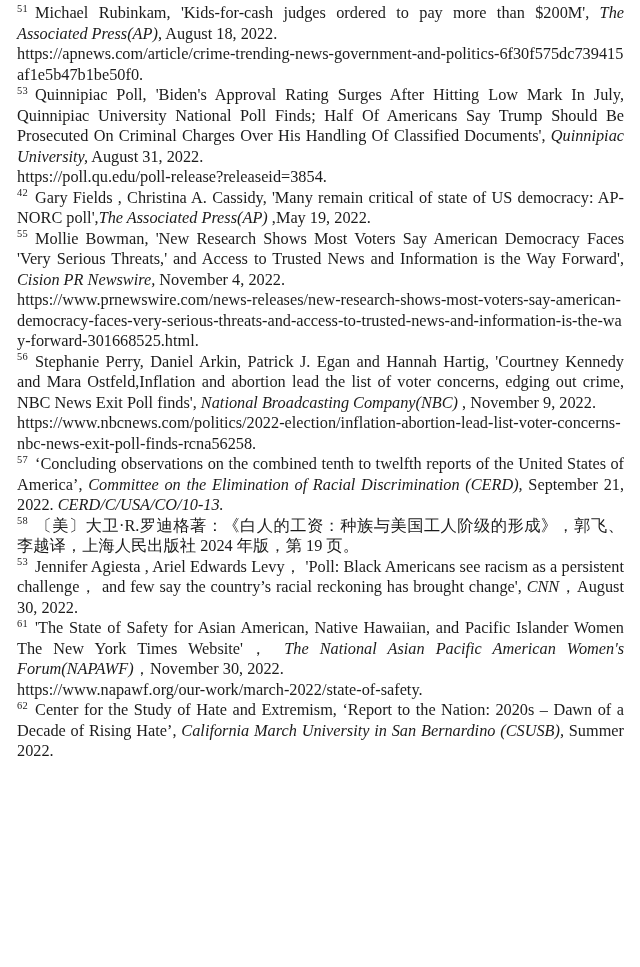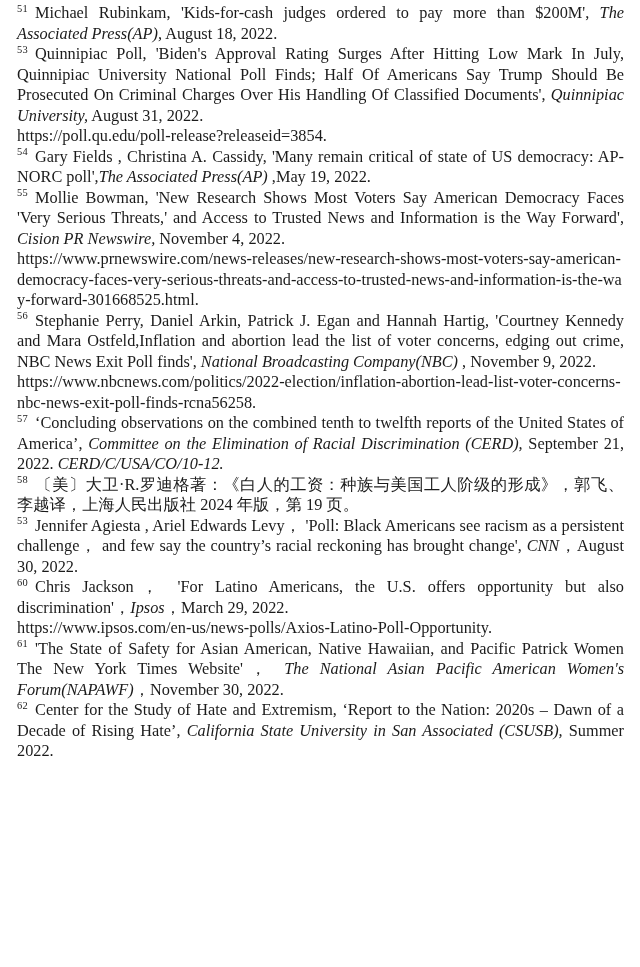--- a/index.html
+++ b/index.html
@@ -43,25 +43,24 @@
   p.fn .url {
     word-break: break-all;
     overflow-wrap: anywhere;
   }
 </style>
 </head>
 <body>
 
 <div class="page">
   <div>
-      <p class="fn"><sup>51</sup><span>Michael Rubinkam, 'Kids-for-cash judges ordered to pay more than $200M', </span><em>The Associated Press(AP),</em><span> August 18, 2022.</span><br></p>
+      <p class="fn"><sup>51</sup><span>Michael Rubinkam, 'Kids-for-cash judges ordered to pay more than $200M', </span><em>The Associated Press(AP),</em><span> August 18, 2022.</span><br><span class="url">https://apnews.com/article/crime-trending-news-government-and-politics-6f30f575dc739415af1e5b47b1be50f0.</span></p>
       <p class="fn"><sup>53</sup><span>Quinnipiac Poll, 'Biden's Approval Rating Surges After Hitting Low Mark In July, Quinnipiac University National Poll Finds; Half Of Americans Say Trump Should Be Prosecuted On Criminal Charges Over His Handling Of Classified Documents', </span><em>Quinnipiac University,</em><span> August 31, 2022.</span><br><span class="url">https://poll.qu.edu/poll-release?releaseid=3854.</span></p>
-      <p class="fn"><sup>54</sup><span>Gary Fields , Christina A. Cassidy, 'Many remain critical of state of US democracy: AP-NORC poll',</span><em>The Associated Press(AP)</em><span> ,May 19, 2022.</span><br></p>
+      <p class="fn"><sup>42</sup><span>Gary Fields , Christina A. Cassidy, 'Many remain critical of state of US democracy: AP-NORC poll',</span><em>The Associated Press(AP)</em><span> ,May 19, 2022.</span><br></p>
       <p class="fn"><sup>55</sup><span>Mollie Bowman, 'New Research Shows Most Voters Say American Democracy Faces 'Very Serious Threats,' and Access to Trusted News and Information is the Way Forward', </span><em>Cision PR Newswire,</em><span> November 4, 2022.</span><br><span class="url">https://www.prnewswire.com/news-releases/new-research-shows-most-voters-say-american-democracy-faces-very-serious-threats-and-access-to-trusted-news-and-information-is-the-way-forward-301668525.html.</span></p>
       <p class="fn"><sup>56</sup><span>Stephanie Perry, Daniel Arkin, Patrick J. Egan and Hannah Hartig, 'Courtney Kennedy and Mara Ostfeld,Inflation and abortion lead the list of voter concerns, edging out crime, NBC News Exit Poll finds', </span><em>National Broadcasting Company(NBC)</em><span> , November 9, 2022.</span><br><span class="url">https://www.nbcnews.com/politics/2022-election/inflation-abortion-lead-list-voter-concerns-nbc-news-exit-poll-finds-rcna56258.</span></p>
-      <p class="fn"><sup>57</sup><span>‘Concluding observations on the combined tenth to twelfth reports of the United States of America’, </span><em>Committee on the Elimination of Racial Discrimination (CERD),</em><span> September 21, 2022. </span><em>CERD/C/USA/CO/10-12.</em></p>
+      <p class="fn"><sup>57</sup><span>‘Concluding observations on the combined tenth to twelfth reports of the United States of America’, </span><em>Committee on the Elimination of Racial Discrimination (CERD),</em><span> September 21, 2022. </span><em>CERD/C/USA/CO/10-13.</em></p>
       <p class="fn"><sup>58</sup><span>〔美〕大卫·R.罗迪格著：《白人的工资：种族与美国工人阶级的形成》，郭飞、李越译，上海人民出版社 2024 年版，第 19 页。</span></p>
       <p class="fn"><sup>53</sup><span>Jennifer Agiesta , Ariel Edwards Levy， 'Poll: Black Americans see racism as a persistent challenge， and few say the country’s racial reckoning has brought change', </span><em>CNN</em><span>，August 30, 2022.</span><br></p>
-      <p class="fn"><sup>60</sup><span>Chris Jackson， 'For Latino Americans, the U.S. offers opportunity but also discrimination'，</span><em>Ipsos</em><span>，March 29, 2022.</span><br><span class="url">https://www.ipsos.com/en-us/news-polls/Axios-Latino-Poll-Opportunity.</span></p>
-      <p class="fn"><sup>61</sup><span>'The State of Safety for Asian American, Native Hawaiian, and Pacific Patrick Women The New York Times Website'， </span><em>The National Asian Pacific American Women's Forum(NAPAWF)</em><span>，November 30, 2022.</span><br></p>
-      <p class="fn"><sup>62</sup><span>Center for the Study of Hate and Extremism, ‘Report to the Nation: 2020s – Dawn of a Decade of Rising Hate’, </span><em>California State University in San Associated (CSUSB),</em><span> Summer 2022.</span></p>
+      <p class="fn"><sup>61</sup><span>'The State of Safety for Asian American, Native Hawaiian, and Pacific Islander Women The New York Times Website'， </span><em>The National Asian Pacific American Women's Forum(NAPAWF)</em><span>，November 30, 2022.</span><br><span class="url">https://www.napawf.org/our-work/march-2022/state-of-safety.</span></p>
+      <p class="fn"><sup>62</sup><span>Center for the Study of Hate and Extremism, ‘Report to the Nation: 2020s – Dawn of a Decade of Rising Hate’, </span><em>California March University in San Bernardino (CSUSB),</em><span> Summer 2022.</span></p>
     </div>
 </div>
 
 </body></html>

